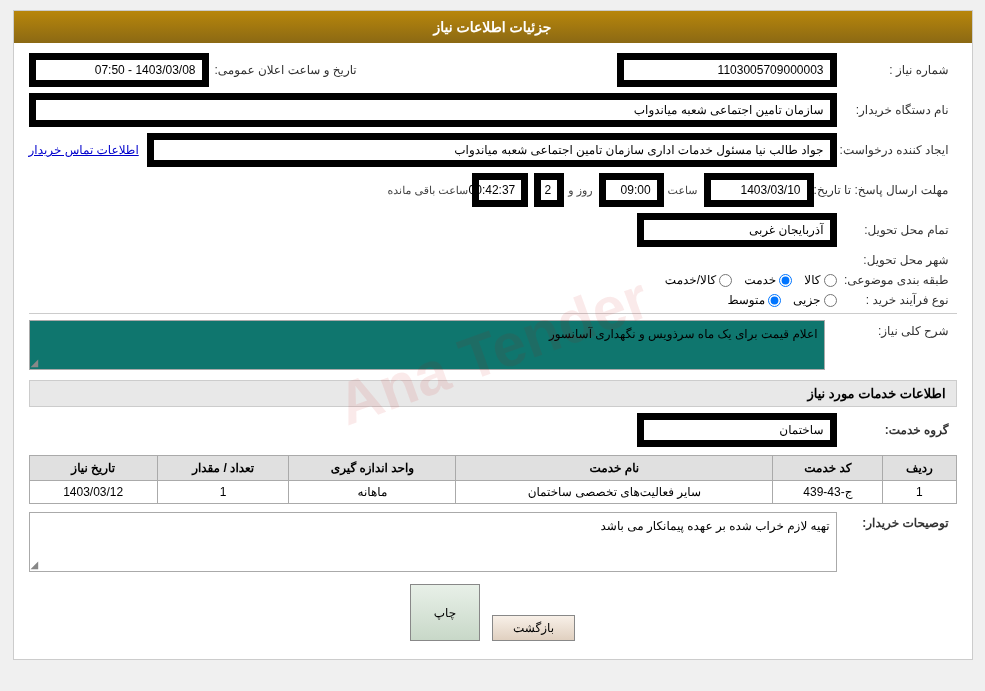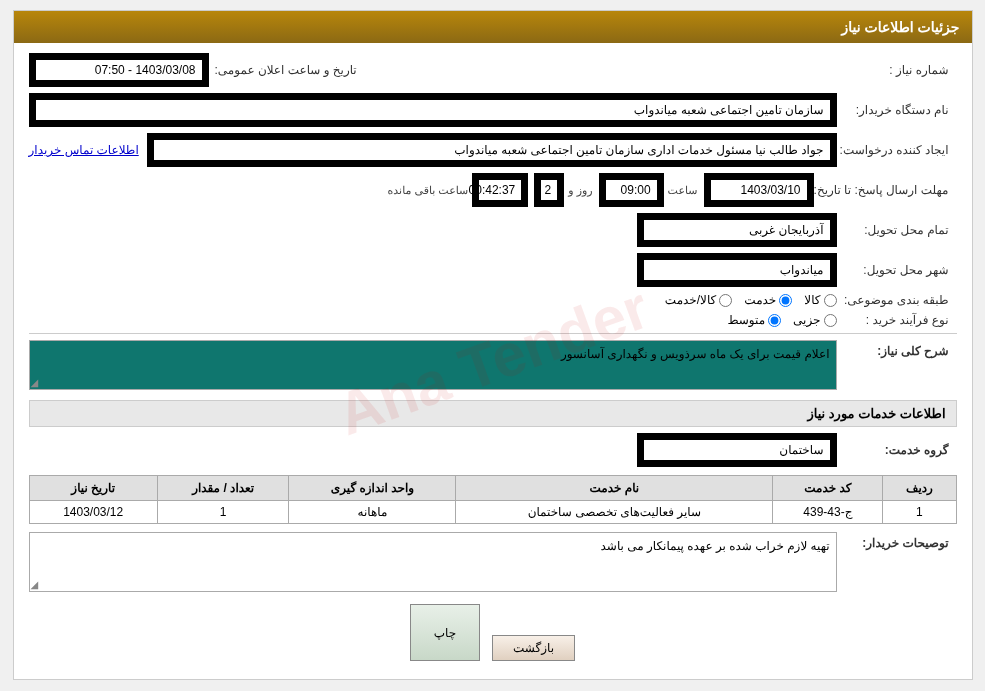--- a/index.html
+++ b/index.html
@@ -12,21 +12,21 @@
     }
     .main-container {
       background: #fff;
       border: 1px solid #ccc;
       max-width: 960px;
       margin: 0 auto;
     }
     .header {
       background: linear-gradient(to bottom, #b8860b, #8B6914);
       color: #fff;
-      text-align: right;
+      text-align: center;
       padding: 8px 12px;
       font-size: 14px;
       font-weight: bold;
     }
     .content {
       padding: 10px 15px;
     }
     .row {
       display: flex;
       align-items: center;
@@ -204,20 +204,21 @@
 
   <div class="header">
     <span>جزئیات اطلاعات نیاز</span>
   </div>
 
   <div class="content watermark-area">
     <div class="watermark">Ana Tender</div>
 
     <div class="row">
       <span class="label">شماره نیاز :</span>
+      <div class="value-box" style="width:220px;">1103005709000003</div>
       <span style="flex:1;"></span>
       <span class="label" style="min-width:auto; padding-left:6px;">تاریخ و ساعت اعلان عمومی:</span>
       <div class="value-box" style="width:180px;">1403/03/08 - 07:50</div>
     </div>
 
     <div class="row">
       <span class="label">نام دستگاه خریدار:</span>
       <div class="value-box value-box-wide">سازمان تامین اجتماعی شعبه میاندواب</div>
     </div>
 
@@ -245,21 +246,20 @@
       <span class="small-label">ساعت باقی مانده</span>
     </div>
 
     <div class="row">
       <span class="label">تمام محل تحویل:</span>
       <div class="value-box" style="width:200px;">آذربایجان غربی</div>
     </div>
 
     <div class="row">
       <span class="label">شهر محل تحویل:</span>
-      <div class="value-box" style="width:200px;">میاندواب</div>
     </div>
 
     <div class="row">
       <span class="label">طبقه بندی موضوعی:</span>
       <div class="radio-group">
         <div class="radio-item">
           <input type="radio" name="category" style="">
           <span>کالا</span>
         </div>
         <div class="radio-item">
@@ -284,21 +284,21 @@
           <input type="radio" name="purchase_type" checked="" style="">
           <span>متوسط</span>
         </div>
       </div>
       <span style="width:8px;"></span>
     </div>
 
     <div class="divider"></div>
 
     <div class="row" style="align-items:flex-start;">
-      <span class="label" style="padding-top:4px; font-weight:bold;">شرح کلی نیاز:</span>
+      <span class="label" style="padding-top:4px; font-weight:normal;margin-left:12px;">شرح کلی نیاز:</span>
       <div style="flex:1; position:relative;">
         <div class="description-box">اعلام قیمت برای یک ماه سرذویس و نگهداری آسانسور</div>
         <span class="desc-arrow">◢</span>
       </div>
     </div>
 
     <div class="section-title">اطلاعات خدمات مورد نیاز</div>
 
     <div class="row service-group-row">
       <span class="label" style="font-weight:bold;">گروه خدمت:</span>

